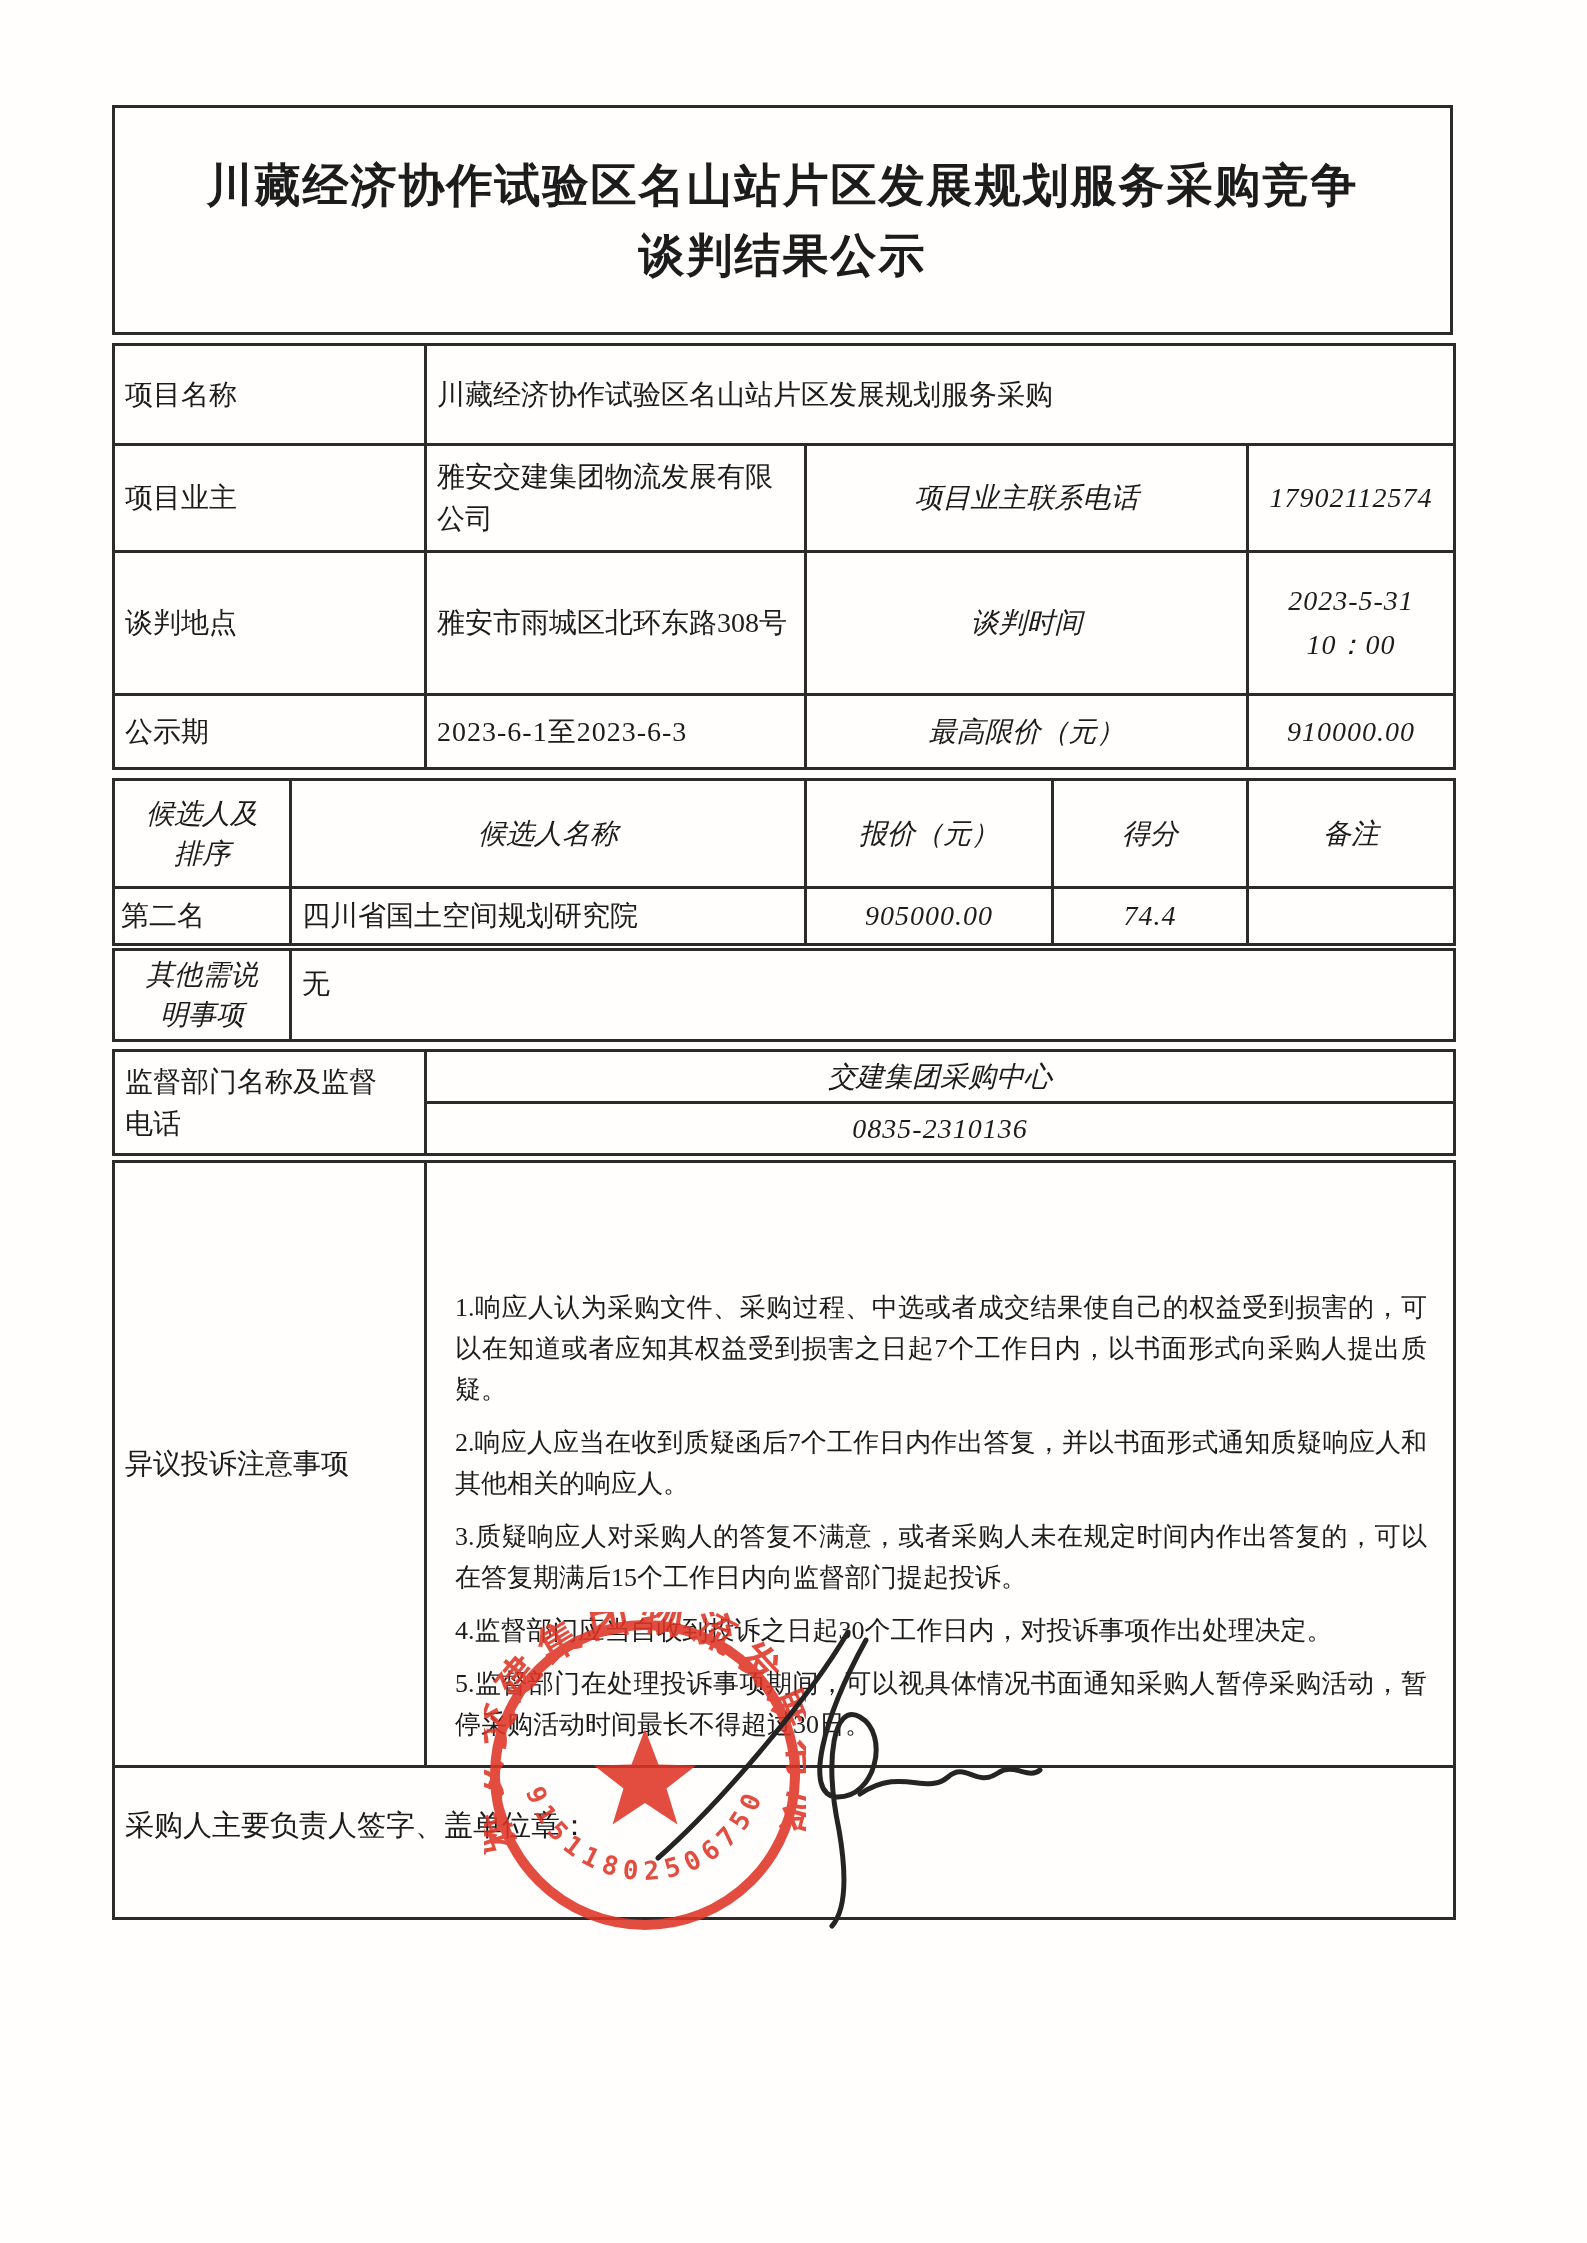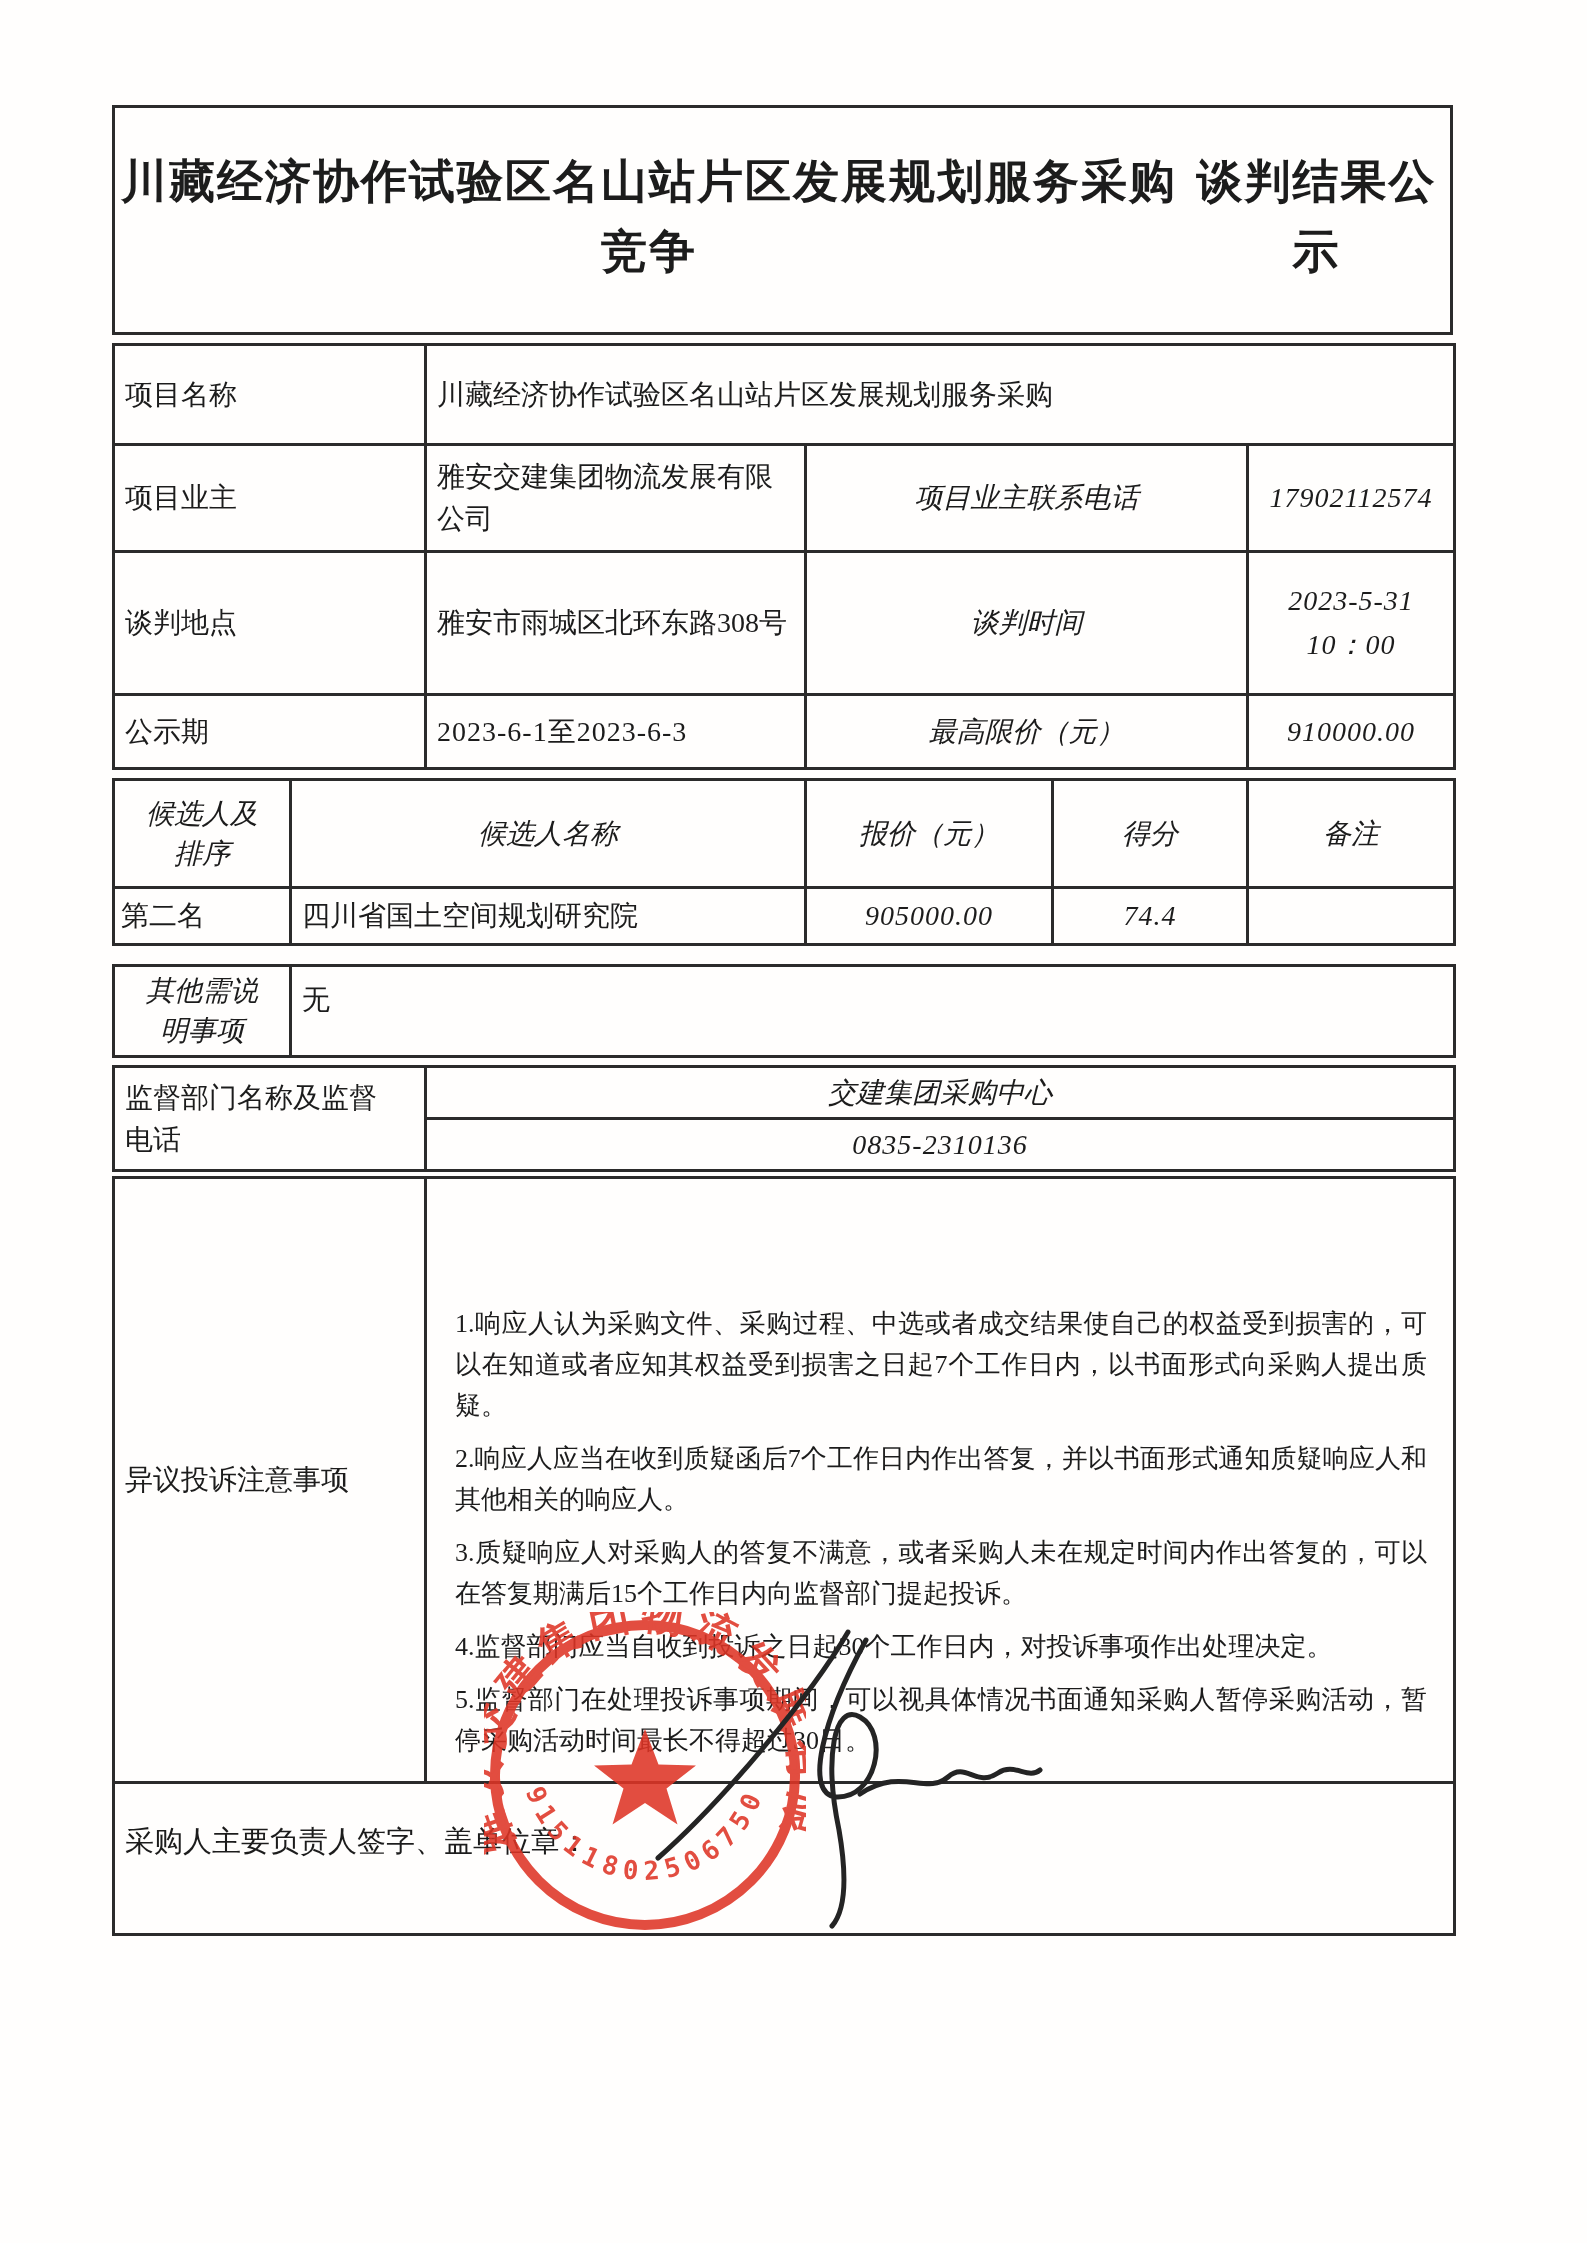--- a/index.html
+++ b/index.html
@@ -11,38 +11,38 @@
     color:#1c1c1c;
     overflow:hidden;
   }
   .doc{position:absolute;left:112px;top:105px;width:1341px;}
 
   
   .title-block{
     box-sizing:border-box;
     border:3px solid #2b2b2b;
     height:230px;
-    display:flex;flex-direction:row;justify-content:center;align-items:center;
-    font-family:Liberation Mono, monospace;
+    display:flex;flex-direction:column;justify-content:center;align-items:center;
+    font-family:Liberation Sans, sans-serif;
     font-weight:bold;font-size:46px;line-height:70px;letter-spacing:2px;
     text-align:center;
   }
 
   table.sec{
     border-collapse:collapse;table-layout:fixed;width:1341px;
   }
   table.sec td{
     box-sizing:border-box;
     border:3px solid #2b2b2b;
     font-size:28px;
     padding:4px 10px;
     vertical-align:middle;
     overflow:hidden;
   }
-  .gap8{margin-top:8px;border-radius:6px;} .gap10{margin-top:18px;} .gap7{margin-top:7px;} .gap4{margin-top:4px;}
+  .gap8{margin-top:8px;border-radius:6px;} .gap10{margin-top:2px;} .gap7{margin-top:7px;} .gap4{margin-top:4px;}
   .lbl{text-align:left;}
   .ctr{text-align:center;font-style:italic;}
   .num{font-family:"Liberation Serif","DejaVu Serif",serif;letter-spacing:1px;}
   .wrap4{display:inline-block;width:118px;text-align:center;line-height:40px;}
   .wrap9{display:inline-block;width:262px;text-align:left;line-height:42px;}
   .valpad{padding-left:14px;padding-right:8px;}
 
   
   .obj-val{vertical-align:top !important;padding:112px 14px 8px 16px !important;}
   .obj-val p{margin:12px;font-size:26px;line-height:41px;text-align:justify;}

